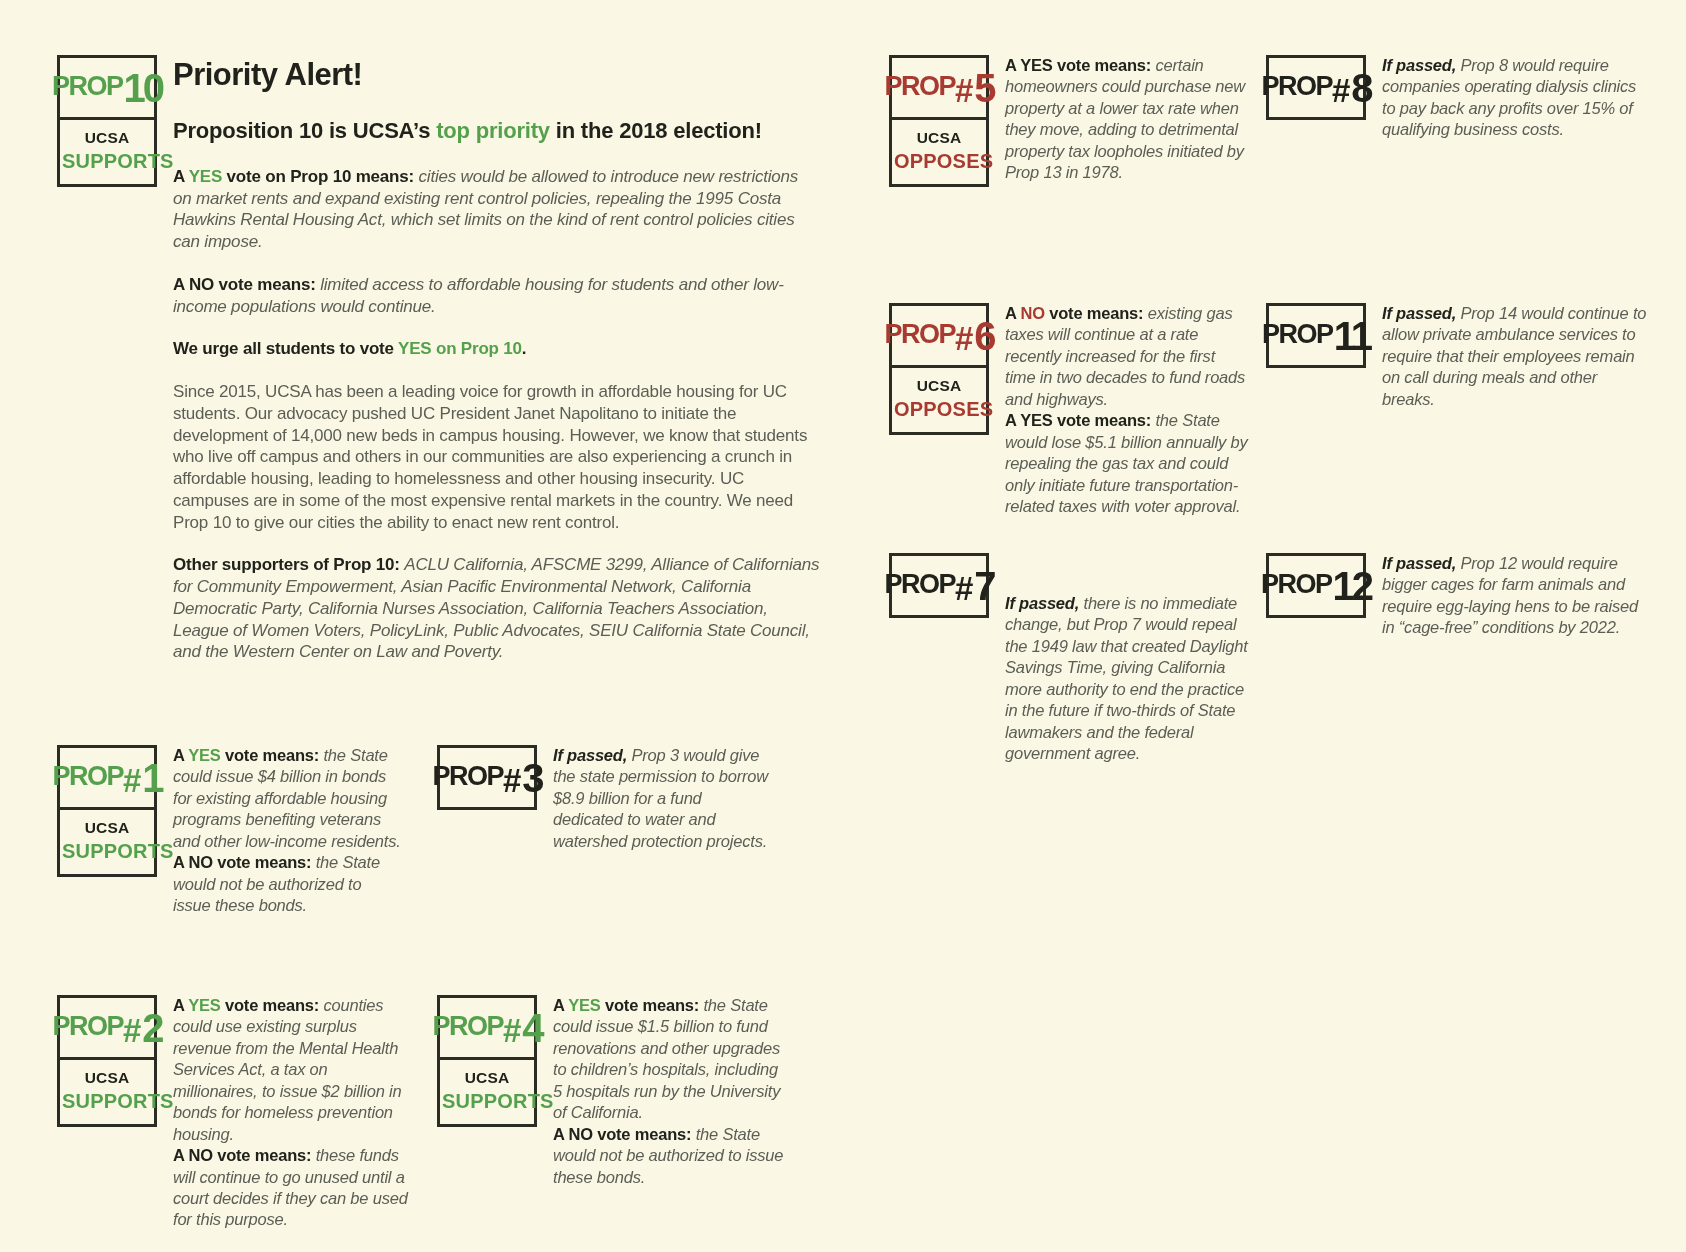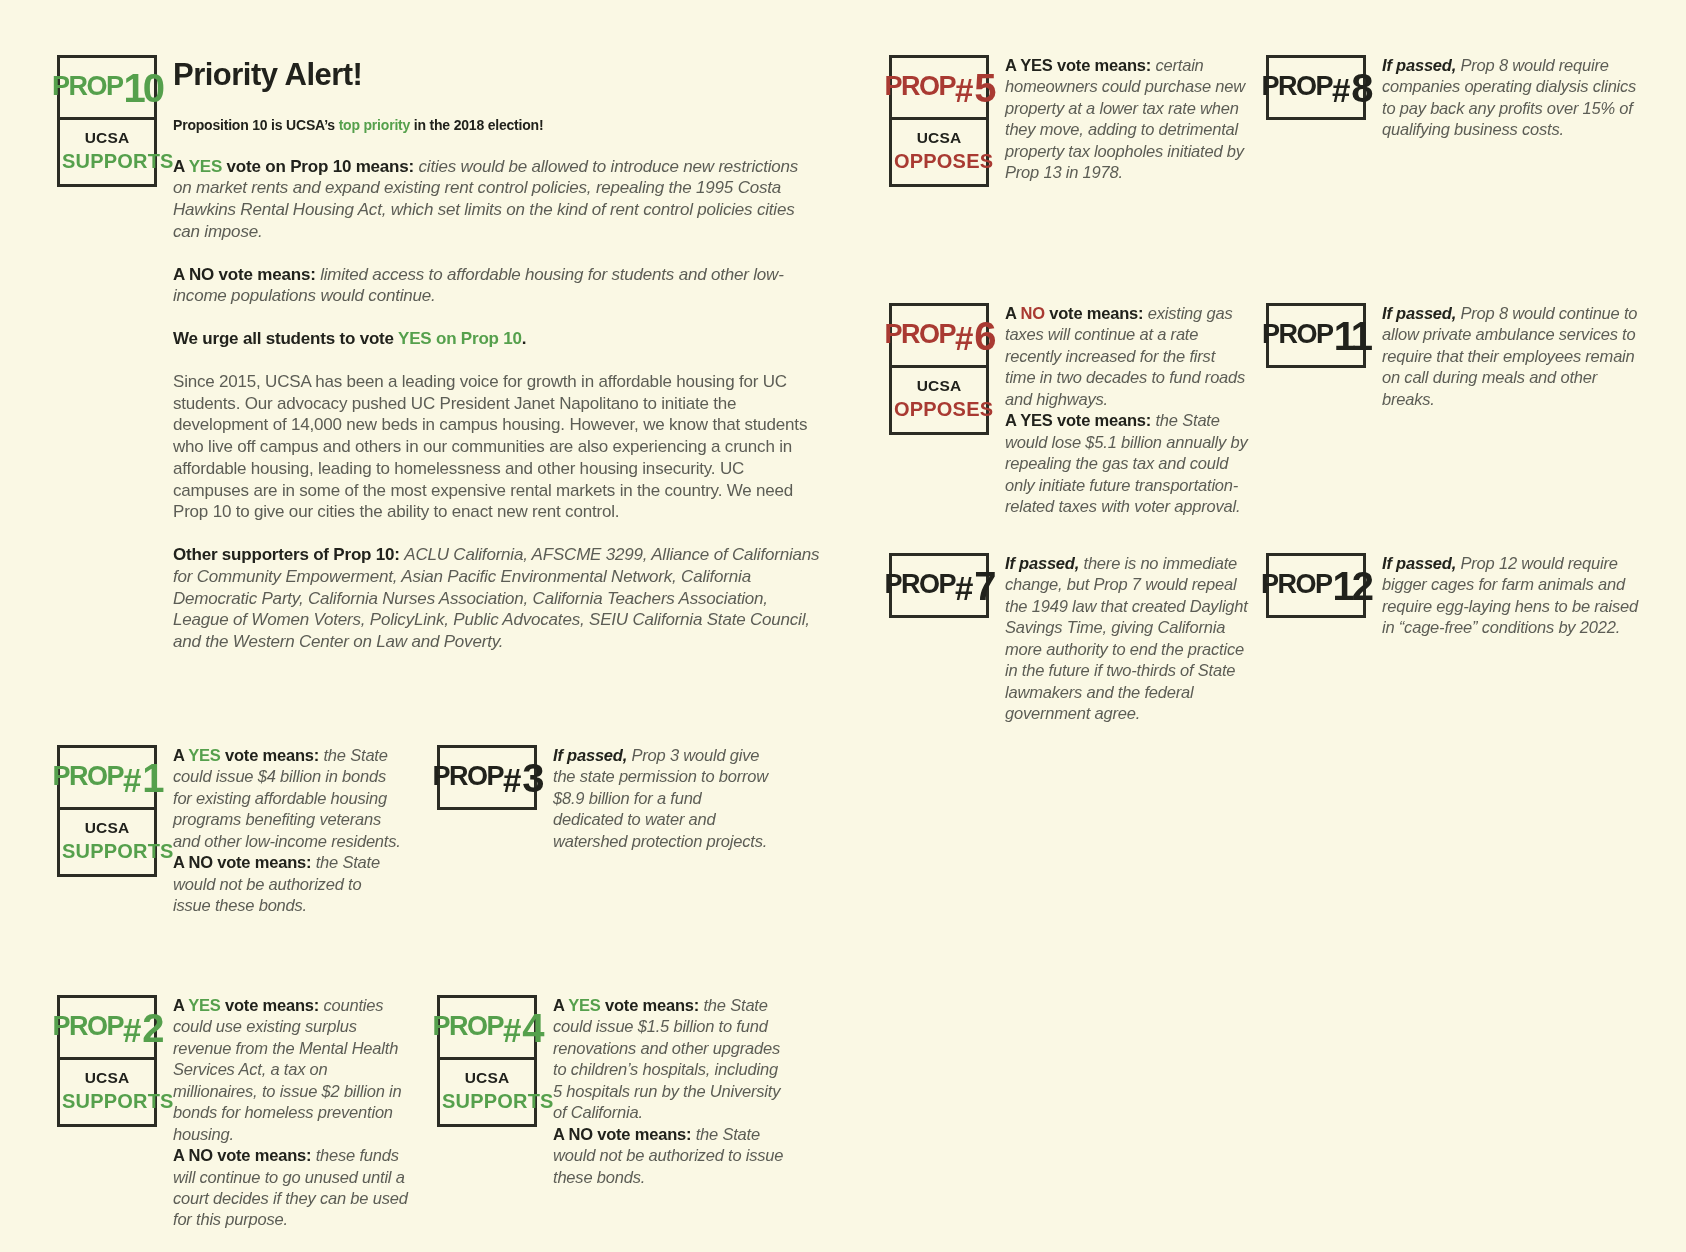--- a/index.html
+++ b/index.html
@@ -28,21 +28,21 @@
   .badge.green .badge-prop,.badge.green .badge-num,.badge.green .badge-stance-word{color:var(--green);}
   .badge.red .badge-prop,.badge.red .badge-num,.badge.red .badge-stance-word{color:var(--red);}
   .badge.black .badge-prop,.badge.black .badge-num{color:var(--ink);}
 
   
   .prop-text{margin-left:16px;font-size:16.5px;line-height:1.3;letter-spacing:-.2px;}
   .prop-text p{margin:0;}
   .hero-text{margin-left:16px;width:648px;font-size:17px;line-height:1.28;letter-spacing:-.2px;}
   .hero-title{font-size:31px;font-weight:800;margin:0 0 22px;color:var(--ink);letter-spacing:-.5px;}
   .hero-text p{margin:0 0 21px;}
-  .hero-text p.lead{font-size:14px;}
+  .hero-text p.lead{font-size:22px;}
   .hero-text p:last-child{margin-bottom:0;}
 
   .sg-b{font-weight:700;color:var(--ink);}
   .sg-g,.sg-link{font-weight:700;color:var(--green);}
   .sg-r{font-weight:700;color:var(--red);}
   .sg-i{font-style:italic;color:var(--gray);}
   .sg-n{color:var(--gray);}
   .sg-bi{font-weight:700;font-style:italic;color:var(--ink);}
 </style>
 </head>
@@ -208,35 +208,35 @@
     <div class="badge black">
       <div class="badge-main">
         <div class="badge-prop">PROP</div>
         <div class="badge-num">
             <span class="hash"></span>
             <span class="digits">11</span>
           </div>
       </div>
     </div>
     <div class="prop-text" style="width:268px;">
-      <p><span class="sg-bi">If passed, </span><span class="sg-i">Prop 8 would continue to allow private ambulance services to require that their employees remain on call during meals and other breaks.</span></p>
+      <p><span class="sg-bi">If passed, </span><span class="sg-i">Prop 14 would continue to allow private ambulance services to require that their employees remain on call during meals and other breaks.</span></p>
     </div>
   </div>
 
   <div class="block" style="left:889px;top:553px;">
     <div class="badge black">
       <div class="badge-main">
         <div class="badge-prop">PROP</div>
         <div class="badge-num">
             <span class="hash">#</span>
             <span class="digits">7</span>
           </div>
       </div>
     </div>
-    <div class="prop-text" style="width:252px;">
+    <div class="prop-text" style="width:252px;margin-top:40px;">
       <p><span class="sg-bi">If passed, </span><span class="sg-i">there is no immediate change, but Prop 7 would repeal the 1949 law that created Daylight Savings Time, giving California more authority to end the practice in the future if two-thirds of State lawmakers and the federal government agree.</span></p>
     </div>
   </div>
 
   <div class="block" style="left:1266px;top:553px;">
     <div class="badge black">
       <div class="badge-main">
         <div class="badge-prop">PROP</div>
         <div class="badge-num">
             <span class="hash"></span>

